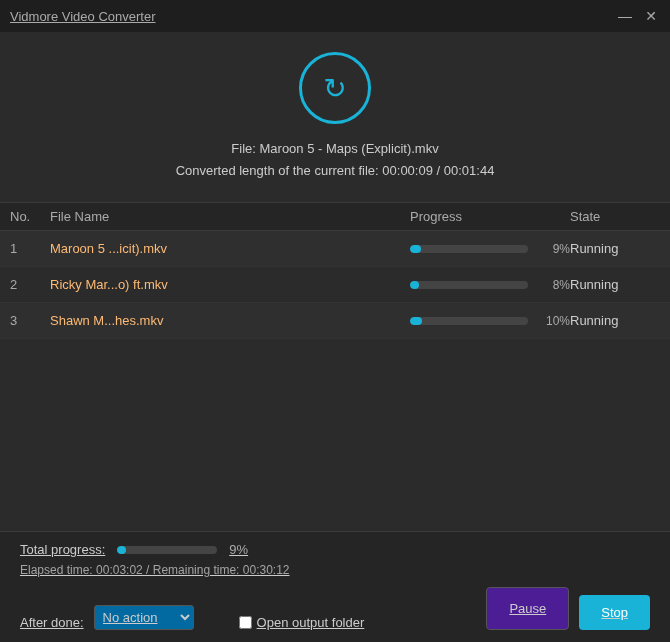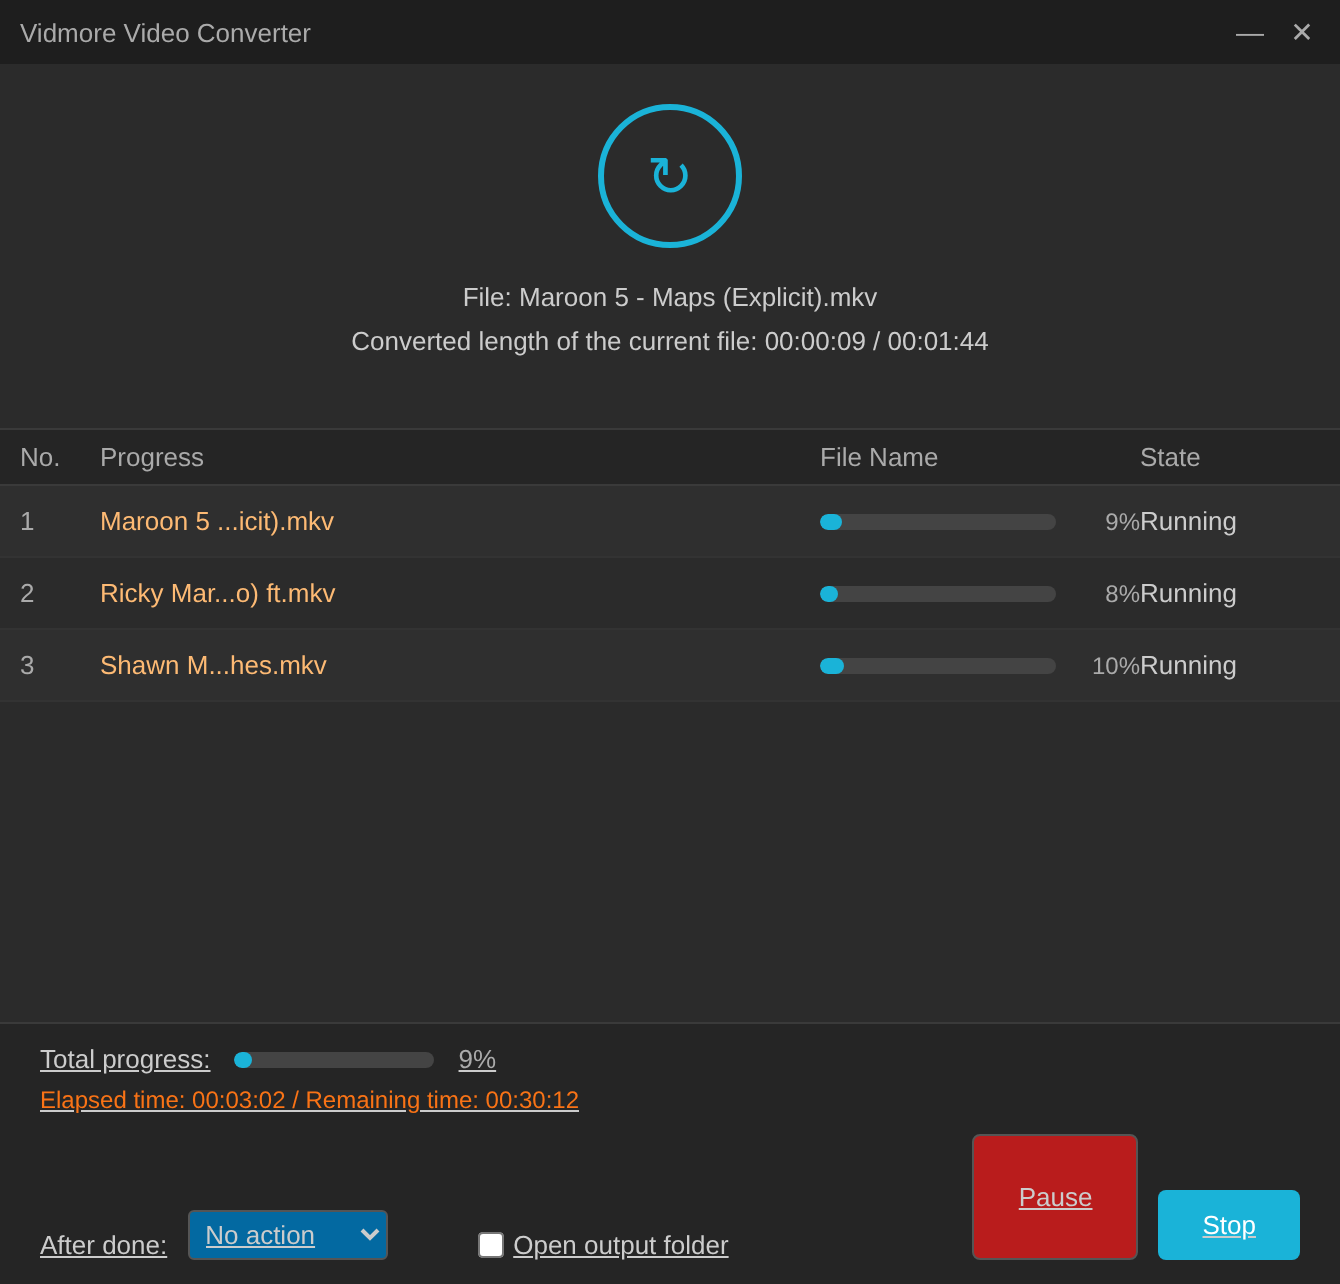--- a/index.html
+++ b/index.html
@@ -16,20 +16,21 @@
       height: 32px;
       display: flex;
       align-items: center;
       padding: 0 10px;
       user-select: none;
     }
     .title-bar-title {
       font-size: 13px;
       color: #aaa;
       flex: 1;
+      text-decoration: underline;
     }
     .title-bar-controls {
       display: flex;
       gap: 8px;
     }
     .title-bar-btn {
       width: 18px;
       height: 18px;
       background: none;
       border: none;
@@ -74,21 +75,21 @@
     }
     .table-header {
       display: grid;
       grid-template-columns: 40px 1fr 160px 90px;
       background: #252525;
       border-top: 1px solid #3a3a3a;
       border-bottom: 1px solid #3a3a3a;
       padding: 6px 10px;
       font-size: 13px;
       color: #aaa;
-      margin-top: 16px;
+      margin-top: 4px;
     }
     .table-rows {
       background: #2b2b2b;
     }
     .table-row {
       display: grid;
       grid-template-columns: 40px 1fr 160px 90px;
       padding: 10px 10px;
       border-bottom: 1px solid #333;
       align-items: center;
@@ -156,21 +157,21 @@
       background: #1ab3d8;
       border-radius: 4px;
     }
     .total-percent {
       font-size: 13px;
       color: #aaa;
       flex: 1;
     }
     .elapsed-row {
       font-size: 12px;
-      color: #f97316;
+      color: #a3a3a3;
       margin-bottom: 10px;
     }
     .action-row {
       display: flex;
       align-items: flex-end;
       gap: 10px;
     }
     .after-done-label {
       font-size: 13px;
       color: #ccc;
@@ -197,25 +198,25 @@
     .checkbox-area input {
       accent-color: #1ab3d8;
       cursor: pointer;
     }
     .checkbox-label {
       font-size: 13px;
       color: #ccc;
     }
     .spacer { flex: 1; }
     .btn-pause {
-      background: #b91c1c;
+      background: #4c1d95;
       border: 1px solid #555;
       color: #ccc;
       font-size: 13px;
-      padding: 23px 22px;
+      padding: 13px 22px;
       border-radius: 4px;
       cursor: pointer;
     }
     .btn-stop {
       background: #1ab3d8;
       border: none;
       color: #fff;
       font-size: 13px;
       padding: 10px 22px;
       border-radius: 4px;
@@ -242,22 +243,22 @@
     <span class="spinner-icon">↻</span>
   </div>
   <div class="file-info">
     <div>File: Maroon 5 - Maps (Explicit).mkv</div>
     <div>Converted length of the current file: 00:00:09 / 00:01:44</div>
   </div>
 </div>
 
 <div class="table-header">
   <span>No.</span>
+  <span>File Name</span>
   <span>Progress</span>
-  <span>File Name</span>
   <span>State</span>
 </div>
 
 <div class="table-rows" id="table-rows-container">
 <div class="table-row">
       <span class="no-col">1</span>
       <span class="col-filename">Maroon 5 ...icit).mkv</span>
       <div class="progress-cell">
         <div class="progress-bar-bg">
           <div class="progress-bar-fill" style="width: 9%"></div>

